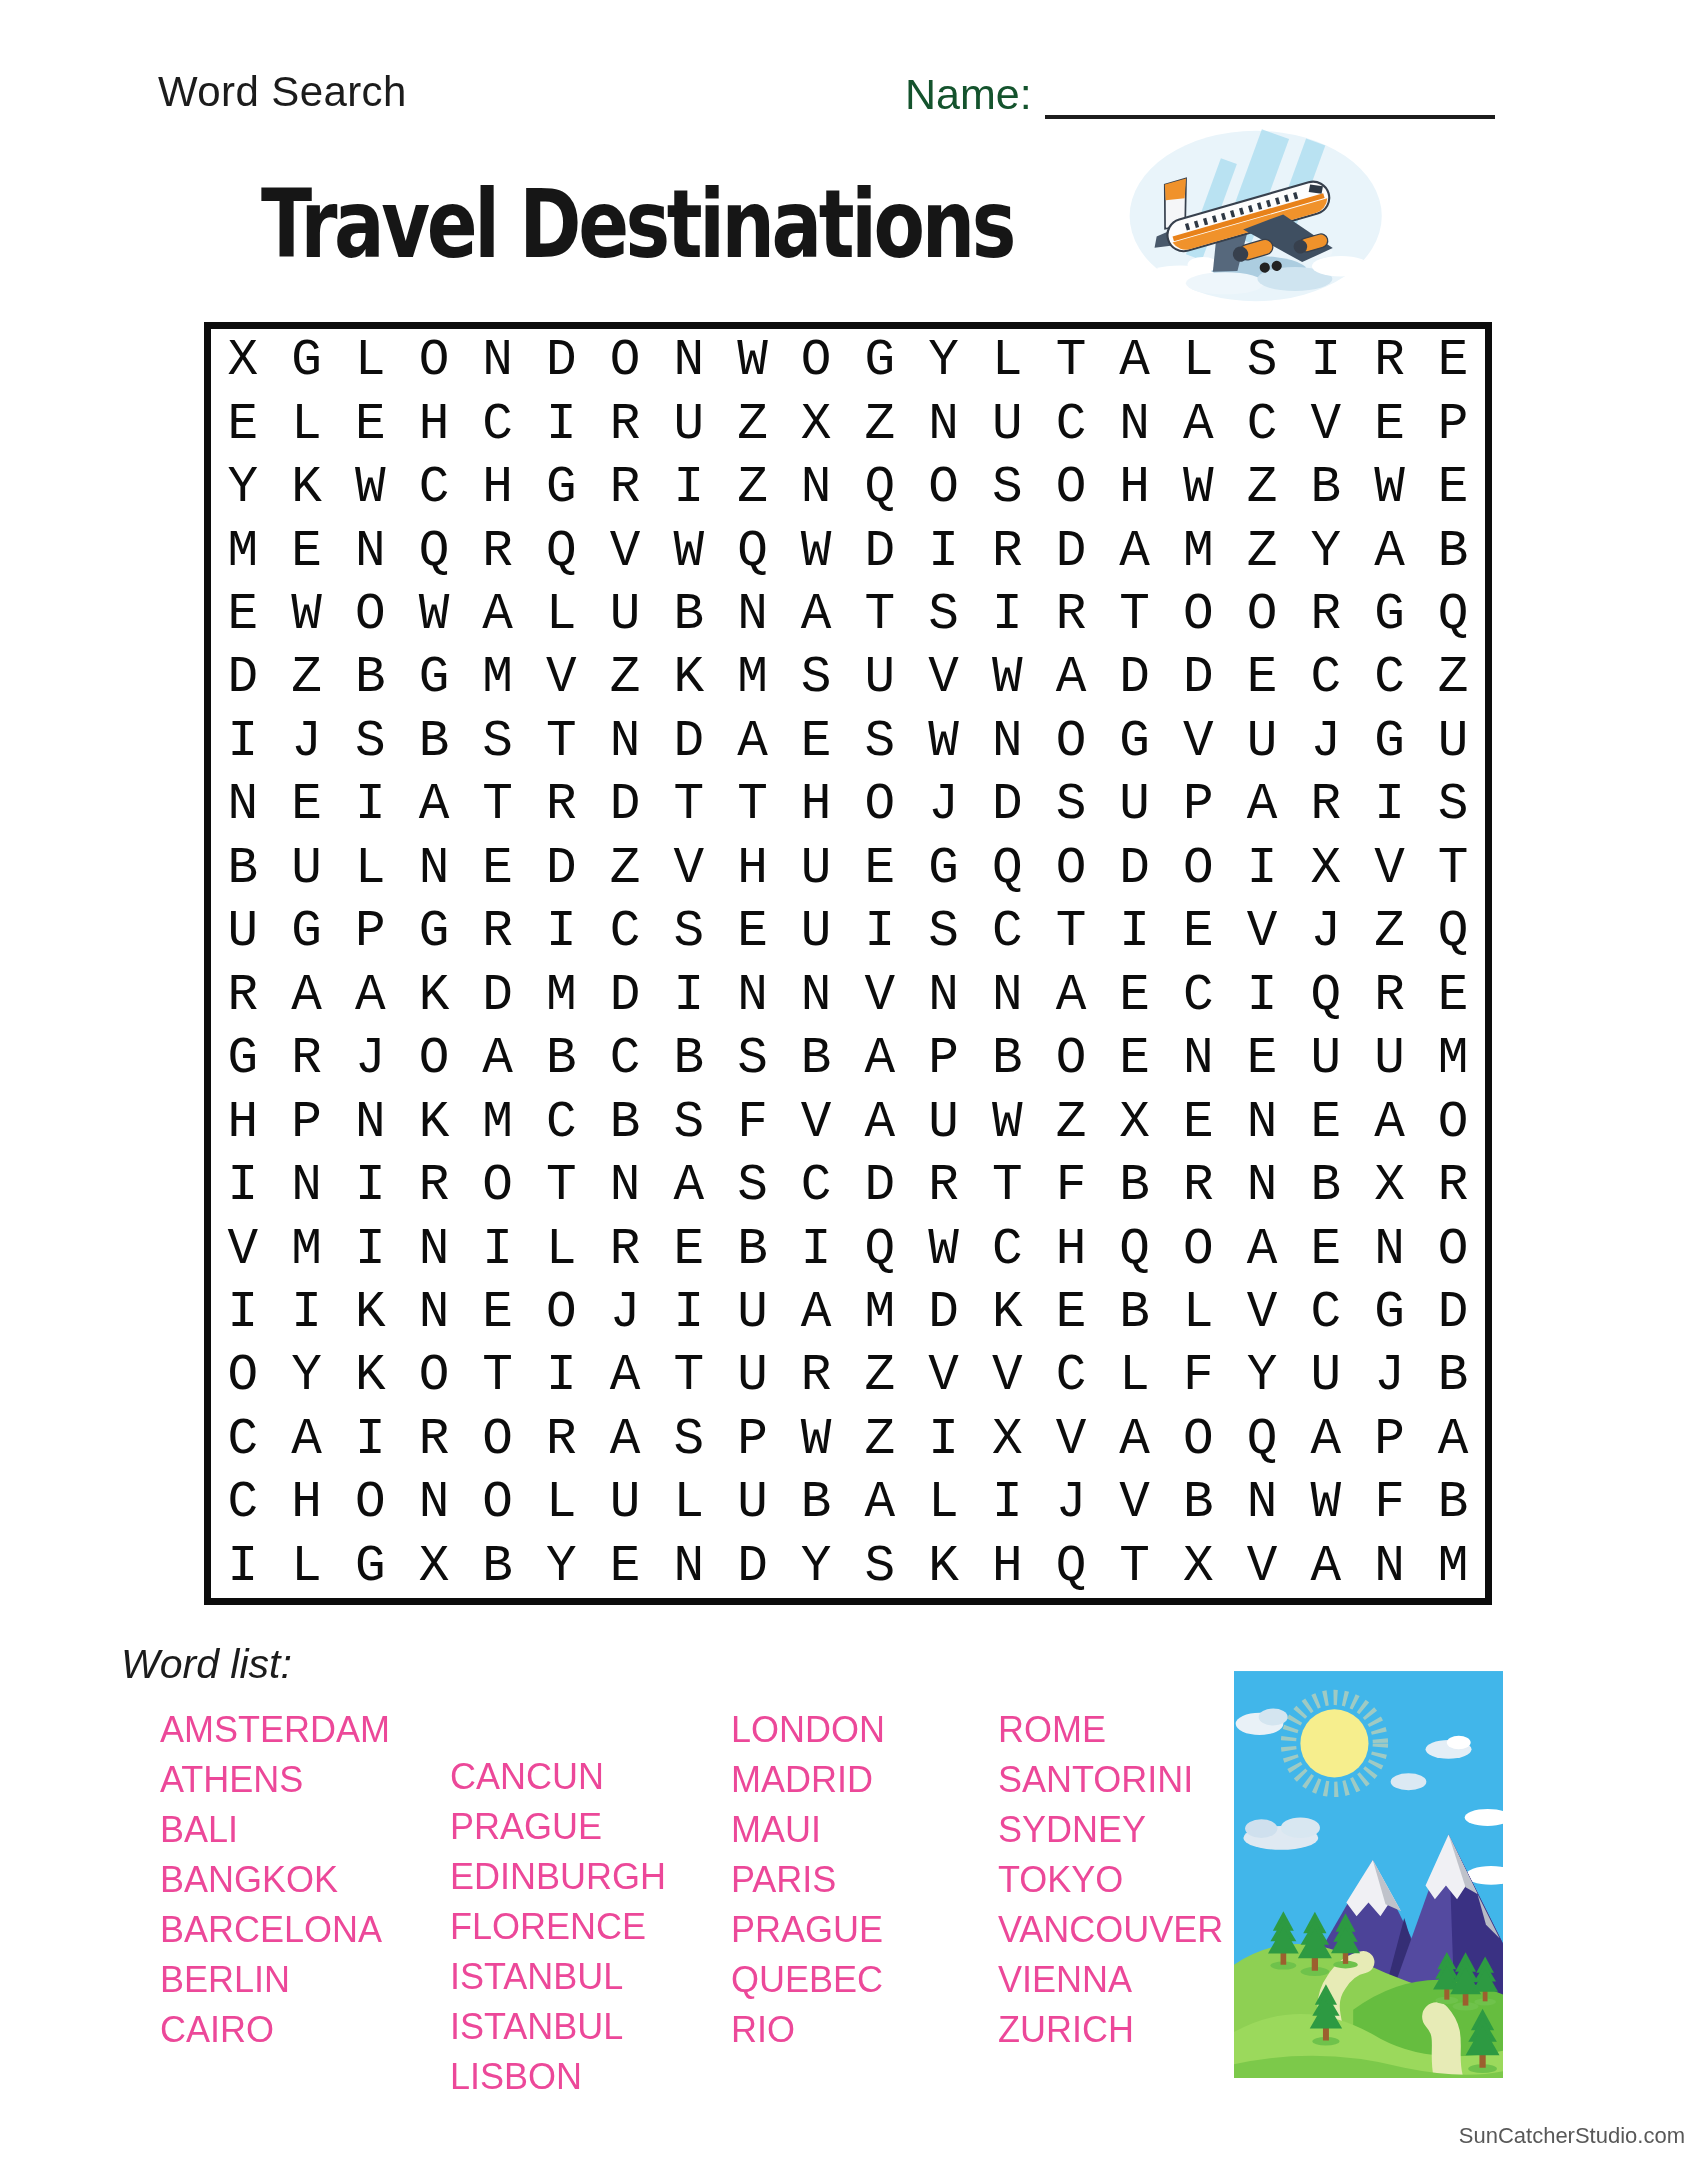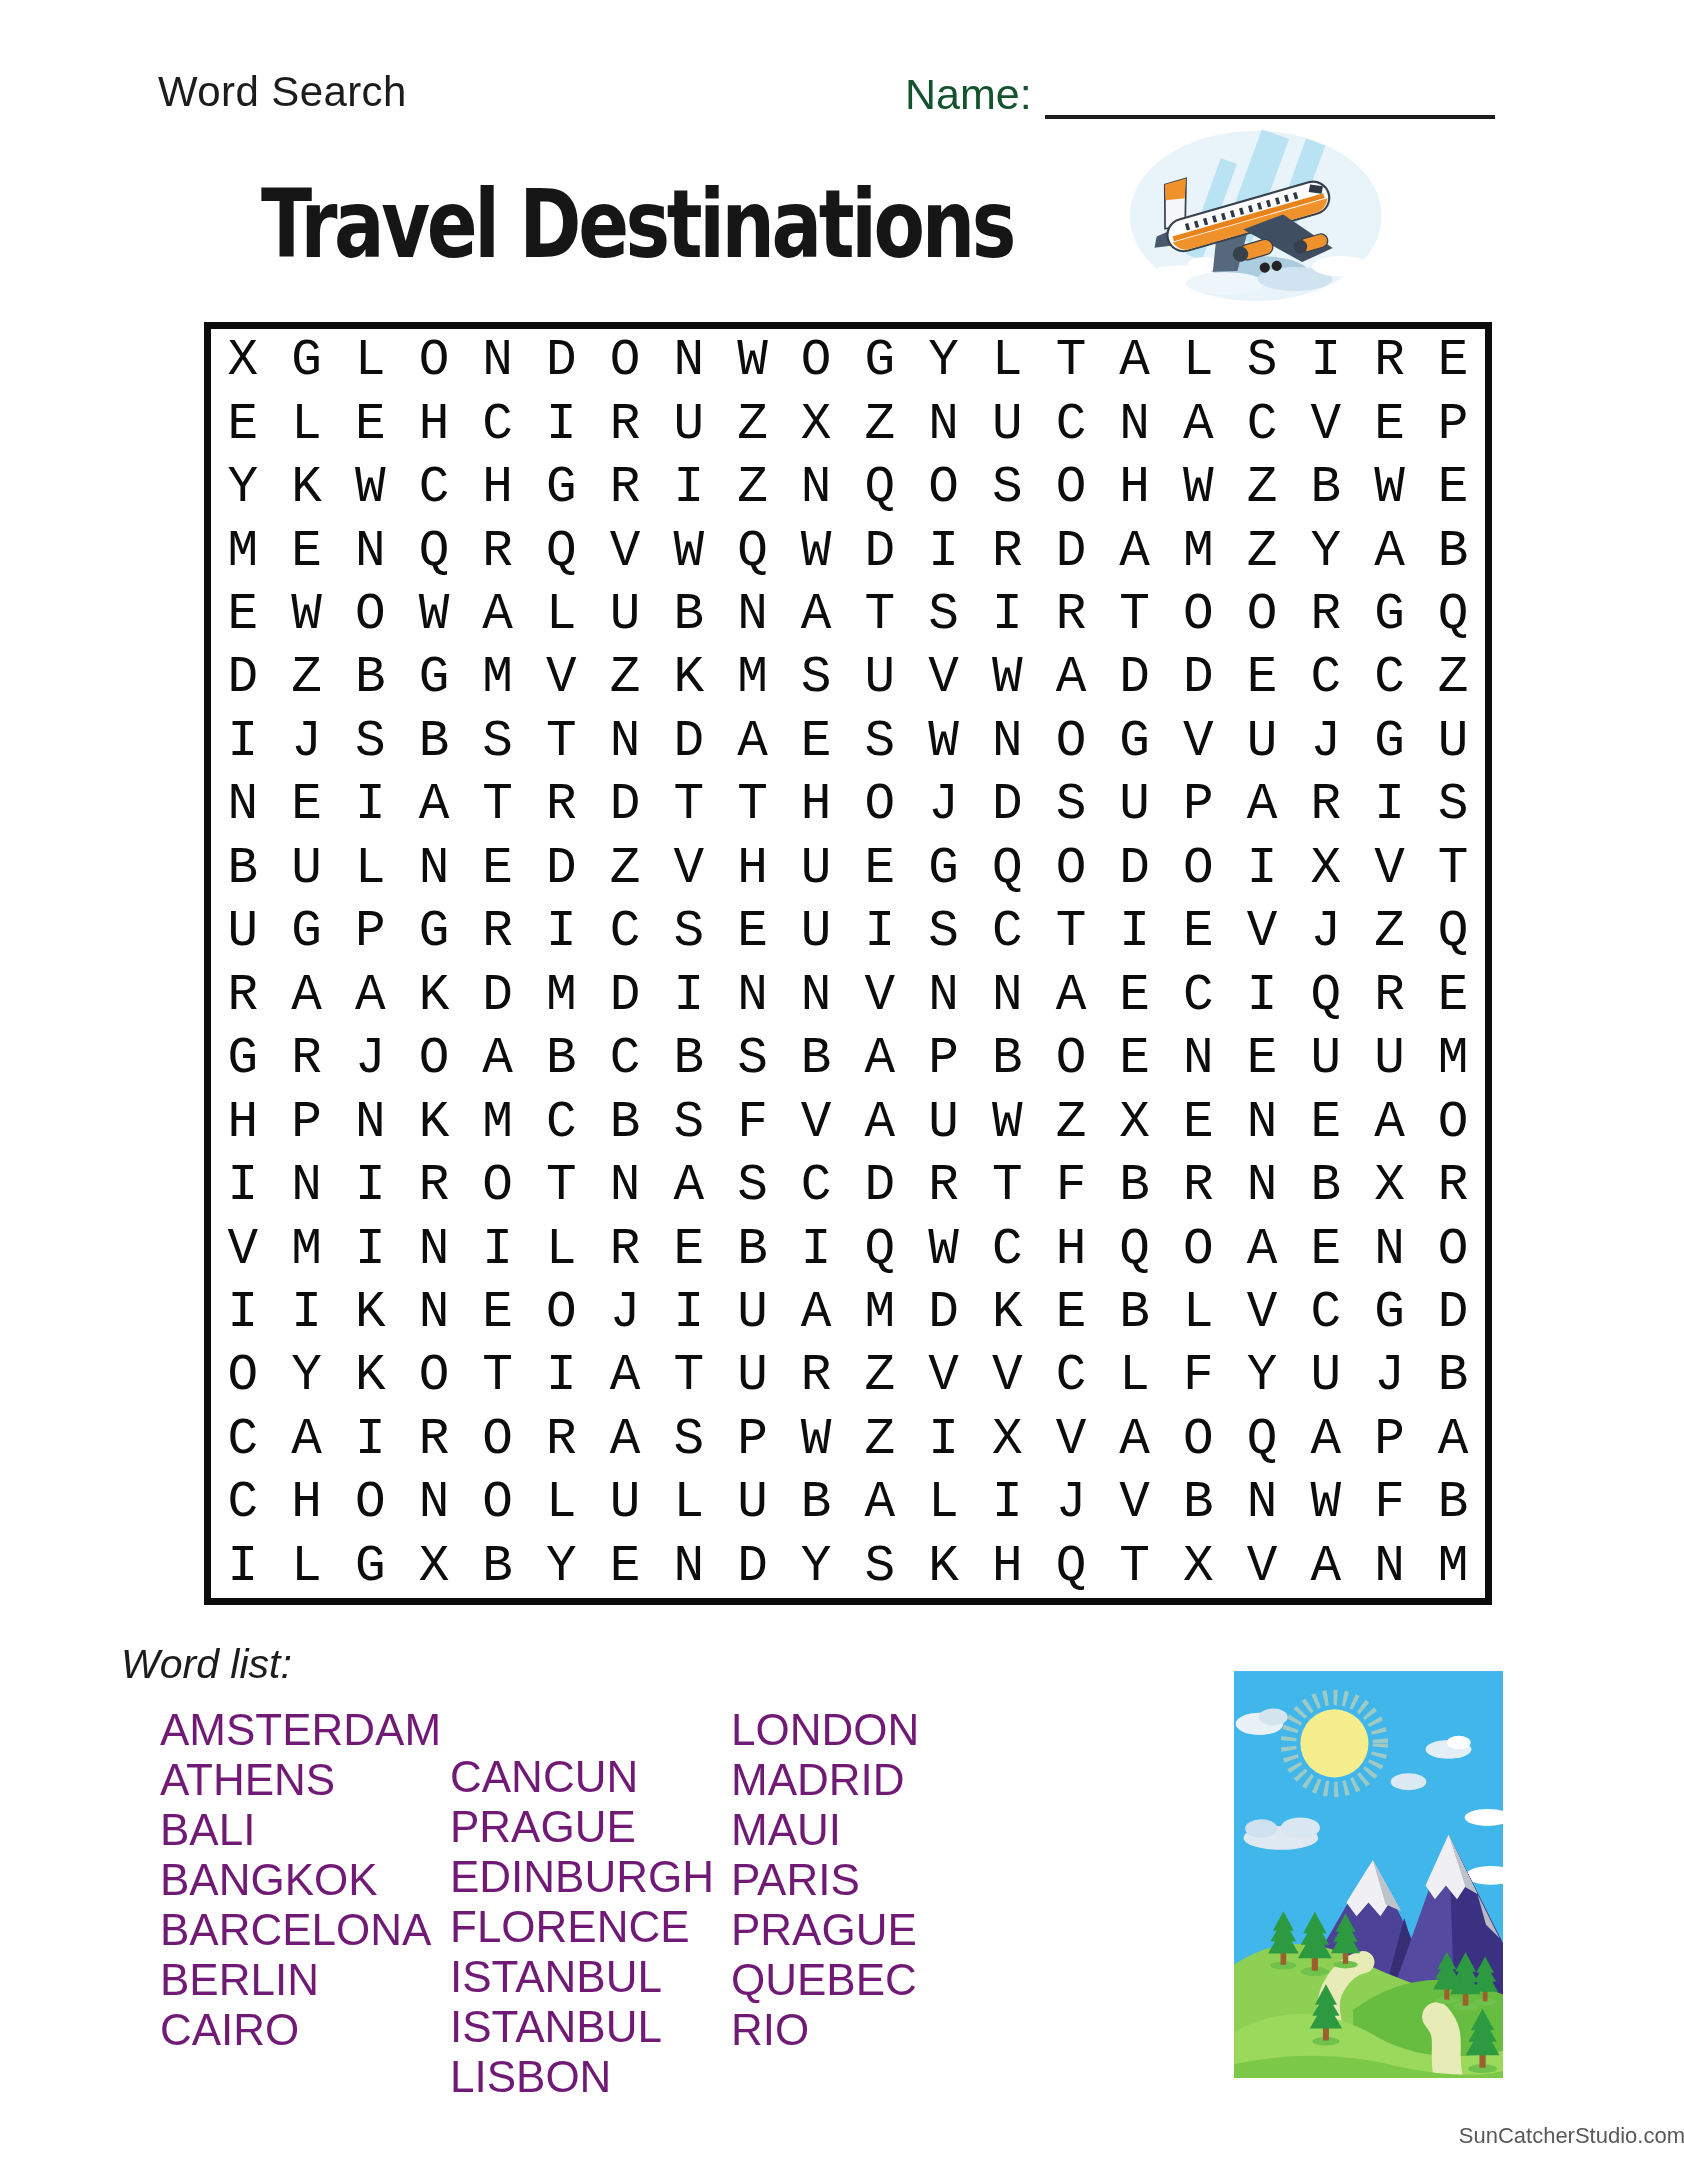--- a/index.html
+++ b/index.html
@@ -38,21 +38,21 @@
     font-family:"Liberation Mono",monospace;font-size:51px;color:#0c0c0c;
   }
   .cell{display:flex;align-items:center;justify-content:center;line-height:1;}
   
   .wl-heading{
     position:absolute;left:121px;top:1641px;
     font-size:41px;color:#1c1c1c;font-style:italic;
   }
   .wl-columns{
     position:absolute;left:160px;top:1705px;display:flex;
-    font-size:44px;color:#701a75;
+    font-size:36px;color:#ec4899;
   }
   .wl-col{line-height:50px;}
   .wl-col:nth-child(1){width:290px;}
   .wl-col:nth-child(2){width:281px;margin-top:47px;}
   .wl-col:nth-child(3){width:267px;}
   .wl-col:nth-child(4){width:256px;}
   .mountains-box{position:absolute;left:1234px;top:1671px;width:269px;height:407px;}
   
   .footer{
     position:absolute;left:0;right:0;top:2123px;text-align:right;
@@ -534,20 +534,29 @@
     </div>
     <div class="wl-col">
       <div class="wl-word">LONDON</div>
       <div class="wl-word">MADRID</div>
       <div class="wl-word">MAUI</div>
       <div class="wl-word">PARIS</div>
       <div class="wl-word">PRAGUE</div>
       <div class="wl-word">QUEBEC</div>
       <div class="wl-word">RIO</div>
     </div>
+    <div class="wl-col">
+      <div class="wl-word">ROME</div>
+      <div class="wl-word">SANTORINI</div>
+      <div class="wl-word">SYDNEY</div>
+      <div class="wl-word">TOKYO</div>
+      <div class="wl-word">VANCOUVER</div>
+      <div class="wl-word">VIENNA</div>
+      <div class="wl-word">ZURICH</div>
+    </div>
   </div>
 
 <div class="mountains-box">
   <svg width="269" height="407" viewBox="0 0 316 478" role="img" aria-label="mountain-landscape-illustration">
     <rect x="0" y="0" width="316" height="478" style="fill:var(--sky_blue,#41b6ea)"></rect>
 
     <circle cx="118" cy="85" r="54" fill="none" style="stroke:var(--sun_ray,#9fcac3)" stroke-width="18" stroke-dasharray="4.5 7"></circle>
     <circle cx="118" cy="85" r="40" style="fill:var(--sun_yellow,#f6ee8d)"></circle>
 
     <g>

